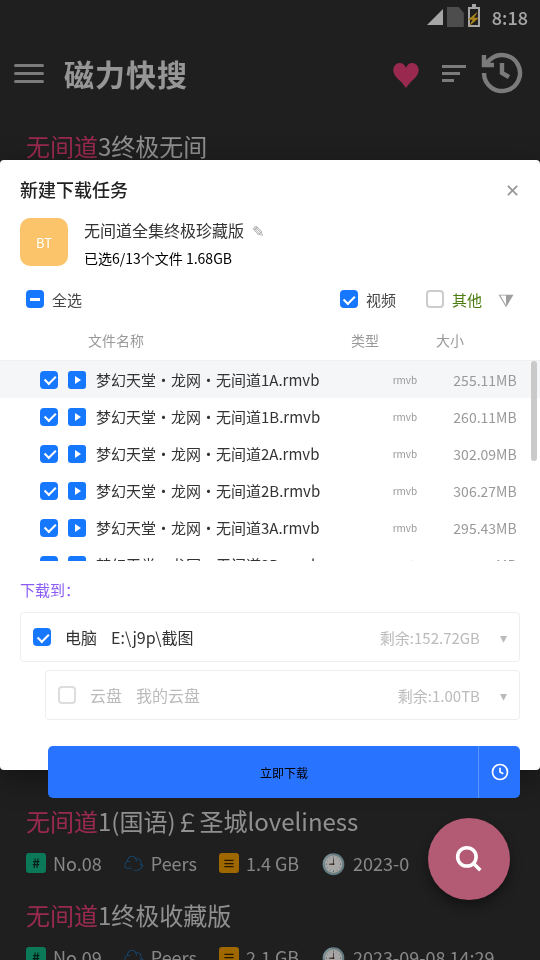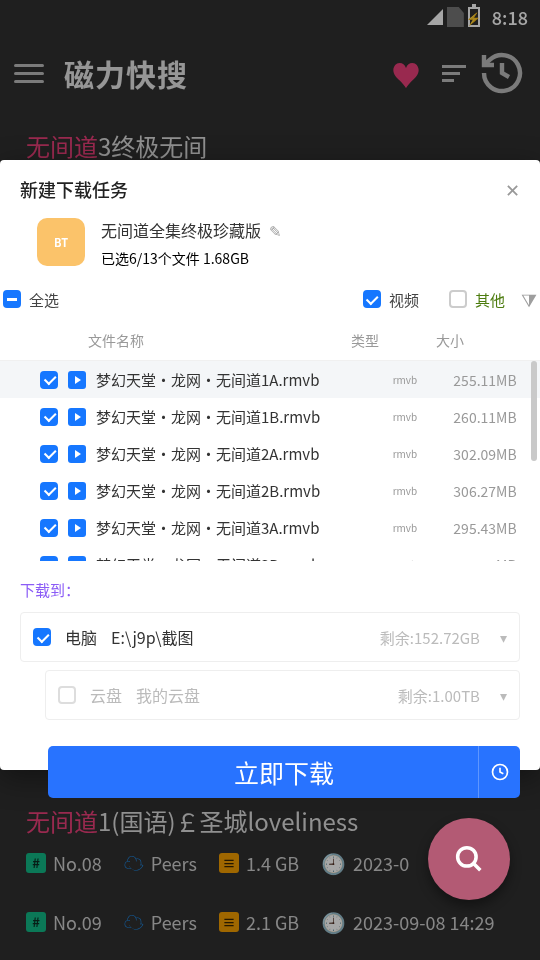--- a/index.html
+++ b/index.html
@@ -41,26 +41,26 @@
 
   
   .scrim { position:absolute; inset:0; background:rgba(0,0,0,0.35); pointer-events:none; }
 
   
   .dialog { position:absolute; top:160px; left:0; right:0; bottom:190px; background:#fff; border-radius:4px; display:flex; flex-direction:column; box-shadow: 0 8px 30px rgba(0,0,0,0.4); }
   .dlg-header { padding: 16px 20px 12px; display:flex; align-items:center; }
   .dlg-title { font-size:18px; color:#222; flex:1; font-weight:500;}
   .dlg-close { color:#999; font-size:18px; cursor:pointer;}
   .task-row { display:flex; gap:16px; padding: 4px 20px 14px; align-items:flex-start;}
-  .bt-badge { width:48px; height:48px; border-radius:10px; background:#fbc36a; display:flex; align-items:center; justify-content:center; color:#fff; font-weight:700; font-size:11px;margin-left:17px;}
+  .bt-badge { width:48px; height:48px; border-radius:10px; background:#fbc36a; display:flex; align-items:center; justify-content:center; color:#fff; font-weight:400; font-size:13px;}
   .task-name { display:flex; align-items:center; gap:8px; font-size:16px; color:#333;}
   .pencil { color:#9e9e9e; font-size:15px;}
   .task-sub { font-size:14px; color:#000000; margin-top:6px;}
 
-  .sel-row { display:flex; align-items:center; padding: 4px 3px 10px; gap:8px; font-size:15px;text-align:right;}
+  .sel-row { display:flex; align-items:center; padding: 4px 26px 10px; gap:8px; font-size:15px;text-align:right;}
   .cb { width:18px; height:18px; border:2px solid #1677ff; border-radius:4px; display:inline-flex; align-items:center; justify-content:center; background:#1677ff;}
   .cb.partial { background:#1677ff; }
   .cb.partial::after{content:""; width:10px; height:3px; background:#fff;}
   .cb.checked::after{content:""; width:5px; height:9px; border:solid #fff; border-width:0 2.5px 2.5px 0; transform:rotate(45deg) translateY(-1px);}
   .cb.empty { background:#fff; border-color:#ccc;}
   .cb-lbl { color:#444; }
   .flex-sp { flex:1; }
   .grey { color:#4d7c0f; }
   .filter-ic { color:#9e9e9e; font-size:18px; margin-left:8px;}
 
@@ -80,21 +80,21 @@
 
   .divider { height:1px; background:#eee; margin-top:2px;}
   .dest-lbl { padding: 16px 20px 8px; font-size:15px; color:#8b5cf6;}
   .dest-box { margin: 4px 20px; border:1px solid #eee; border-radius:4px; padding:12px 12px; display:flex; align-items:center; gap:14px; font-size:16px; color:#333;}
   .dest-box .free { margin-left:auto; color:#bbb; font-size:15px;}
   .chev { color:#bbb; font-size:14px; margin-left:6px;}
   .dest-box.dis { color:#bbb;margin-left:45px;}
   .dest-box .cb.dis-cb { background:#fff; border-color:#ddd;}
 
   .actions { margin:22px 20px 18px; display:flex; gap:0;}
-  .dl-btn { flex:1; background:#2873ff; color:#ffffff; border:none; height:52px; border-radius:5px; font-size:25px; display:flex; align-items:center; justify-content:center; position:relative;margin-left:28px;}
+  .dl-btn { flex:1; background:#2873ff; color:#000000; border:none; height:52px; border-radius:5px; font-size:12px; display:flex; align-items:center; justify-content:center; position:relative;margin-left:28px;}
   .dl-sched { position:absolute; right:0; top:0; bottom:0; width:42px; display:flex; align-items:center; justify-content:center; border-left:1px solid rgba(255,255,255,0.25);}
   .dl-sched svg { width:20px; height:20px;}
 
   
   .fab { position:absolute; right:30px; bottom:60px; width:82px; height:82px; border-radius:50%; background:#b35a74; display:flex; align-items:center; justify-content:center; box-shadow:0 6px 12px rgba(0,0,0,0.4);}
   .fab svg { width:34px; height:34px; }
 </style>
 </head>
 <body>
 
@@ -155,20 +155,21 @@
           <span class="sq amber">≡</span>
           <span>1.4 GB</span>
         </div>
       <div class="chip">
           <span class="clock-ic">🕘</span>
           <span>2023-0</span>
         </div>
     </div>
   </div>
   <div class="bg-item">
+    <div class="bg-title"><span class="hl">无间道</span><span>1终极收藏版</span></div>
     <div class="bg-meta">
       <div class="chip">
           <span class="sq teal">#</span>
           <span>No.09</span>
         </div>
       <div class="chip">
           <span class="cloud-ic">☁</span>
           <span>Peers</span>
         </div>
       <div class="chip">

